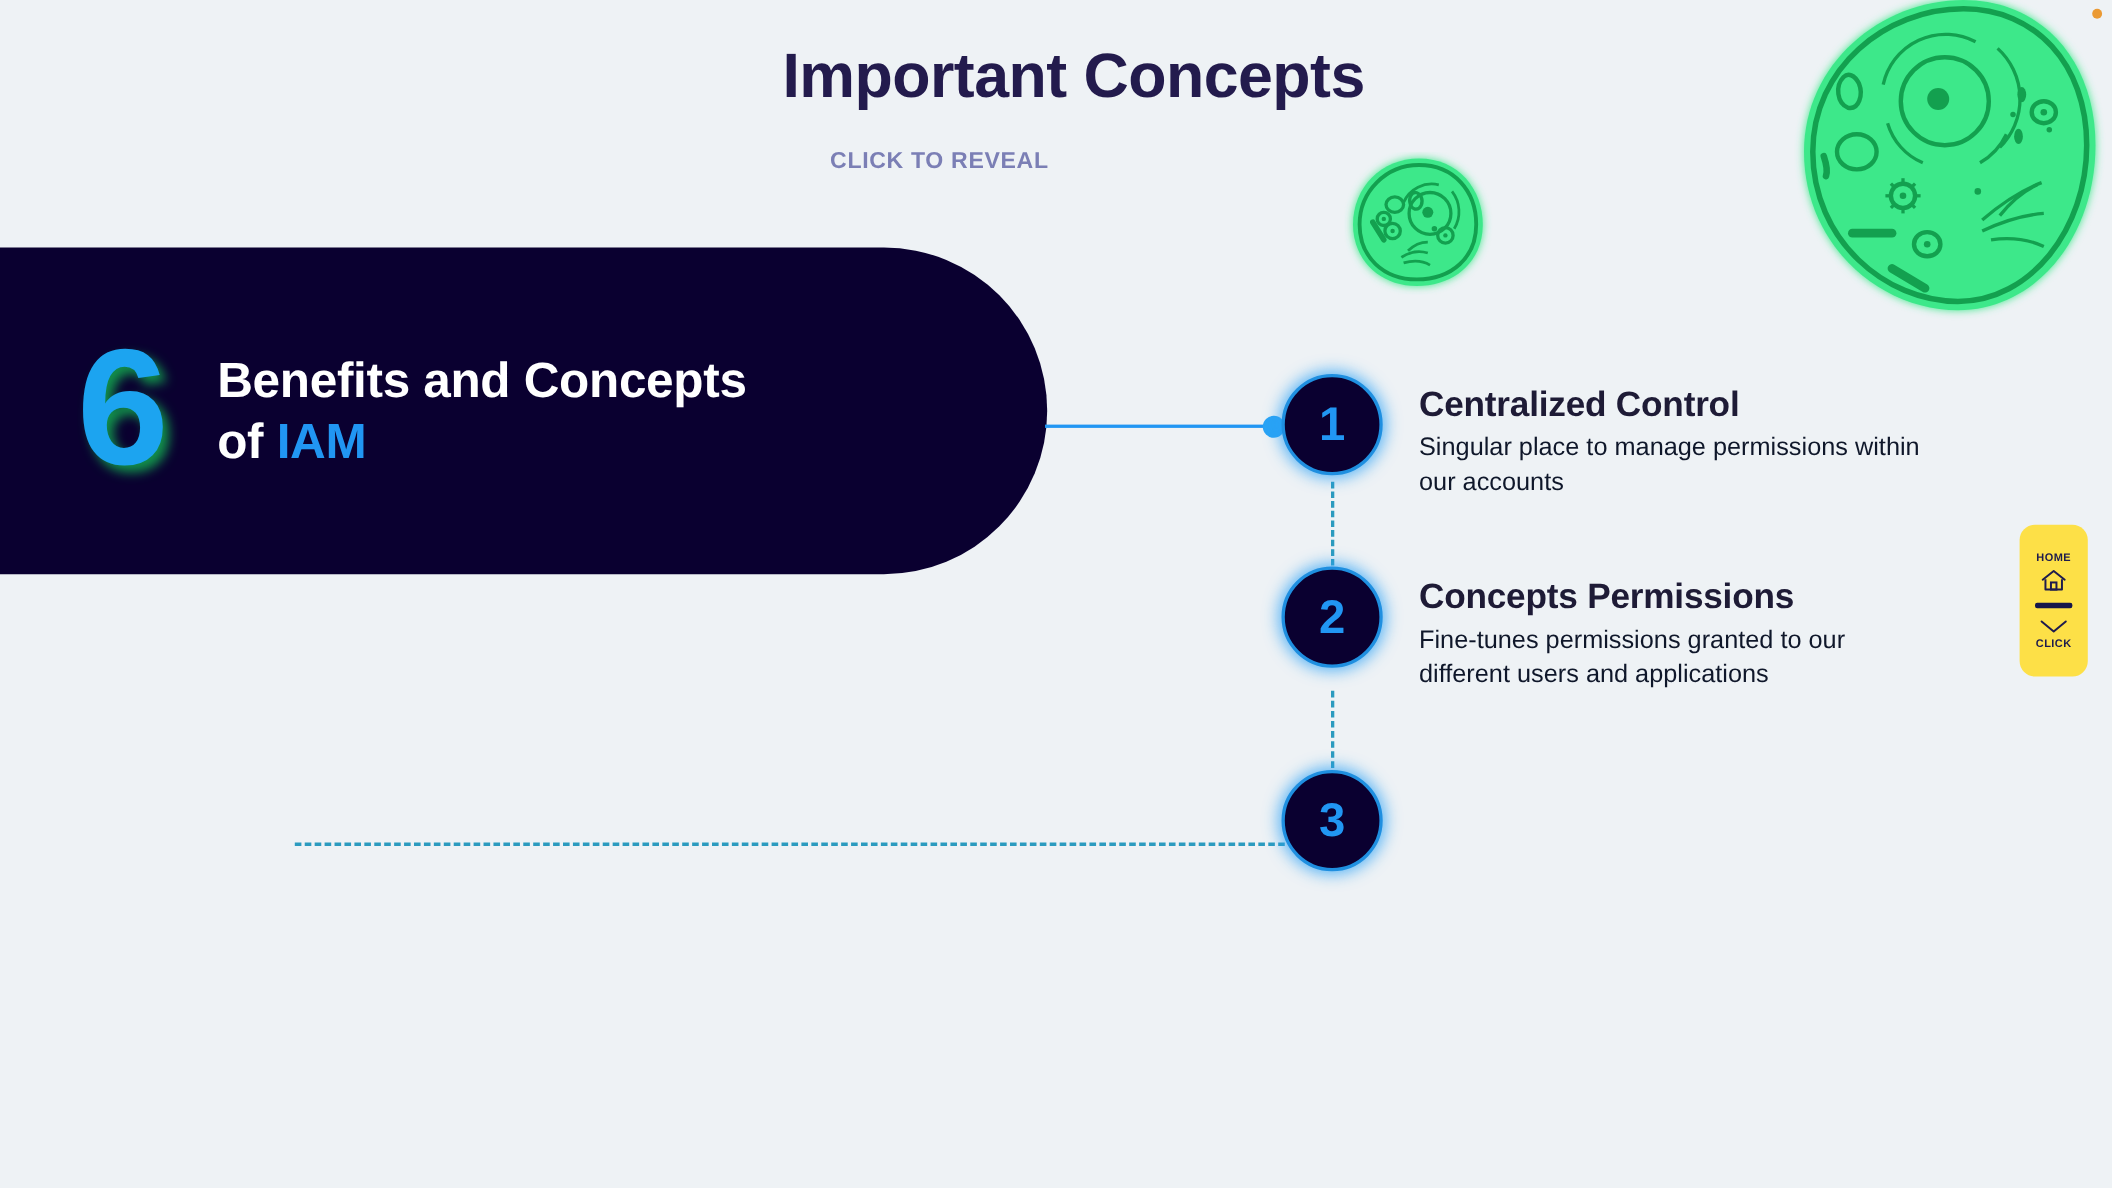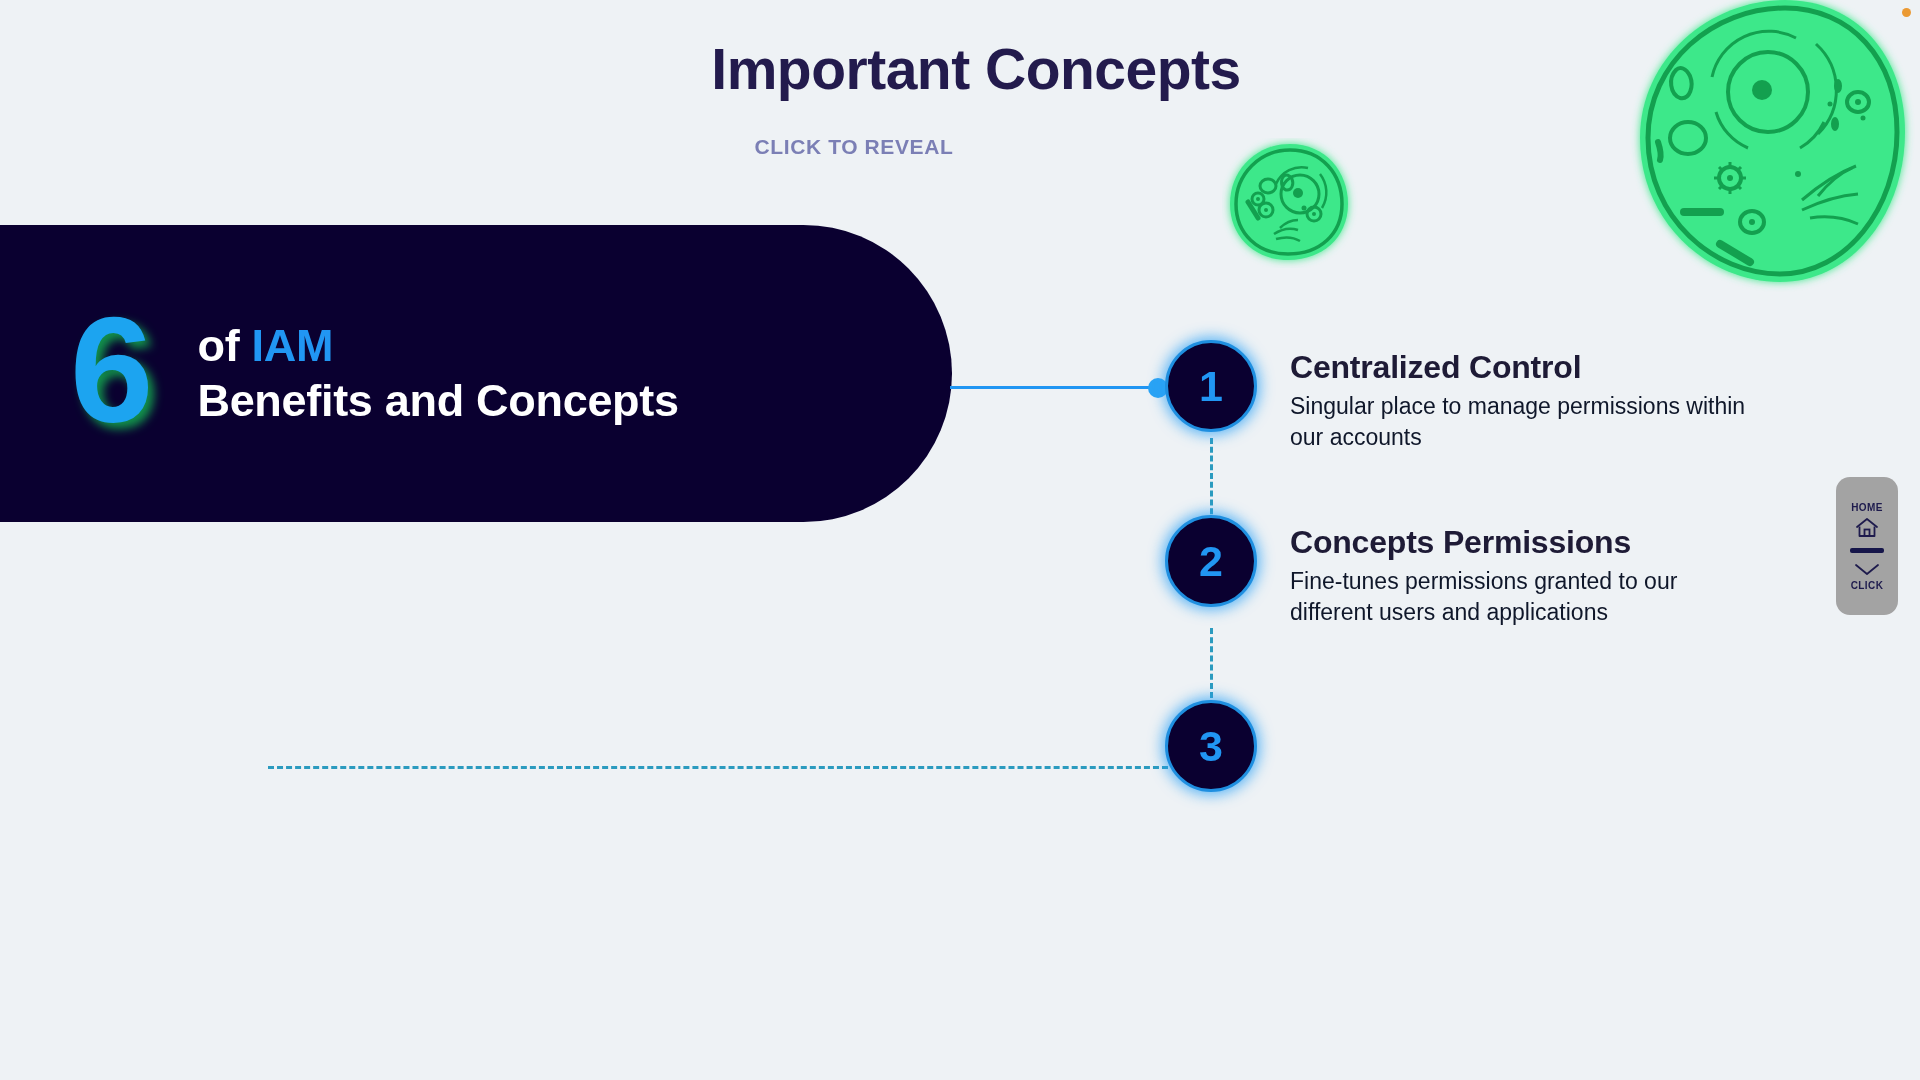--- a/index.html
+++ b/index.html
@@ -95,21 +95,21 @@
   }
 
   #step1 { left:1165px; top:340px; }
   #step2 { left:1165px; top:515px; }
   #step3 { left:1165px; top:700px; }
 
   
   .nav-widget {
     position:absolute; left:1836px; top:477px;
     width:62px; height:138px;
-    background:#a3a3a3; border-radius:14px;
+    background:#fde047; border-radius:14px;
     display:flex; flex-direction:column; align-items:center;
     justify-content:center; gap:3px;
   }
   .nav-label {
     font-size:10px; font-weight:bold; letter-spacing:0.4px; color:#1e1b4d;
   }
   .nav-divider { width:34px; height:5px; background:#16164a; border-radius:2px; margin:5px 0; }
   .nav-icon svg { display:block; }
 
   
@@ -207,22 +207,22 @@
         <path d="M54 101 q14 -4 24 2"></path>
         <path d="M58 90 q8 -8 18 -8"></path>
       </g>
     </svg>
   </div>
   <div class="orange-dot"></div>
 
   <div class="concept-card">
     <div class="card-number">6</div>
     <div class="card-heading">
+      <div><span>Benefits and Concepts</span></div>
       <div><span>of </span><span class="accent">IAM</span></div>
-      <div><span>Benefits and Concepts</span></div>
     </div>
   </div>
 
   <div class="line-solid"></div>
   <div class="line-dot"></div>
   <div class="line-dash-v1"></div>
   <div class="line-dash-v2"></div>
   <div class="line-dash-h"></div>
 
   <div class="step" id="step1">

